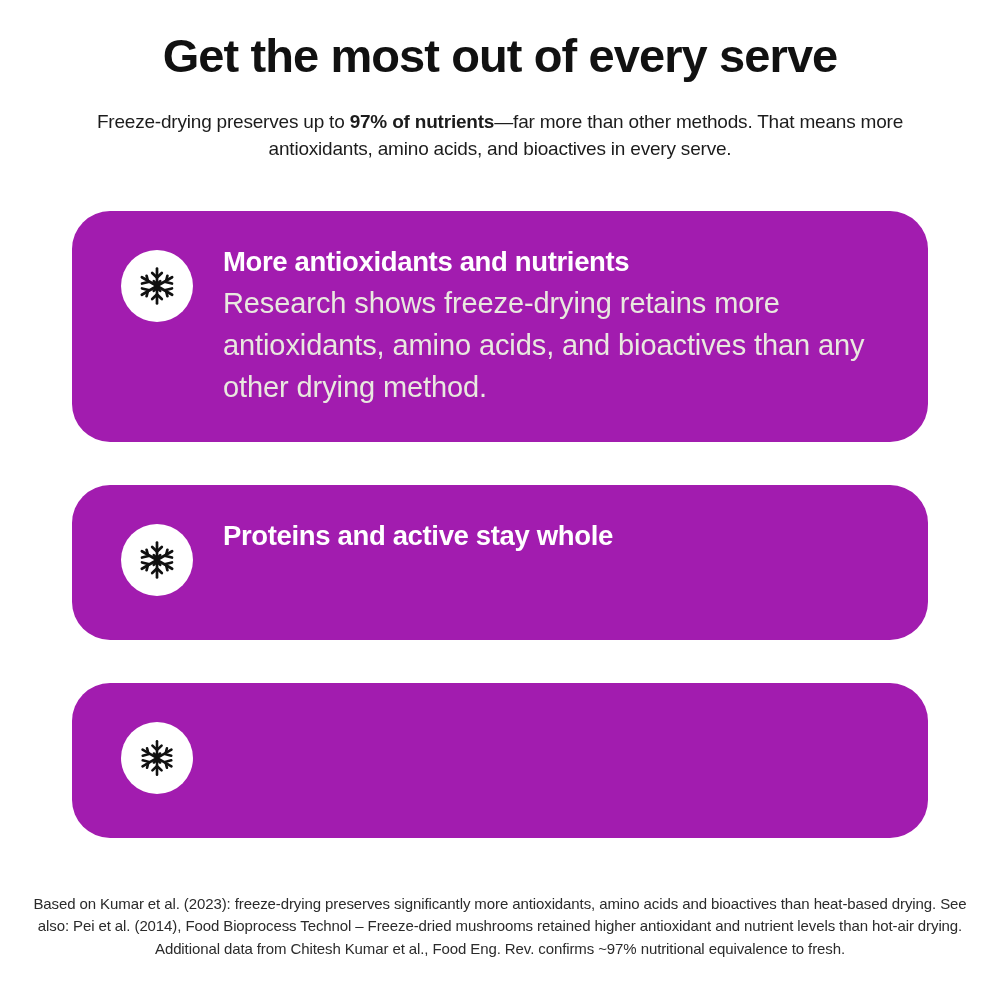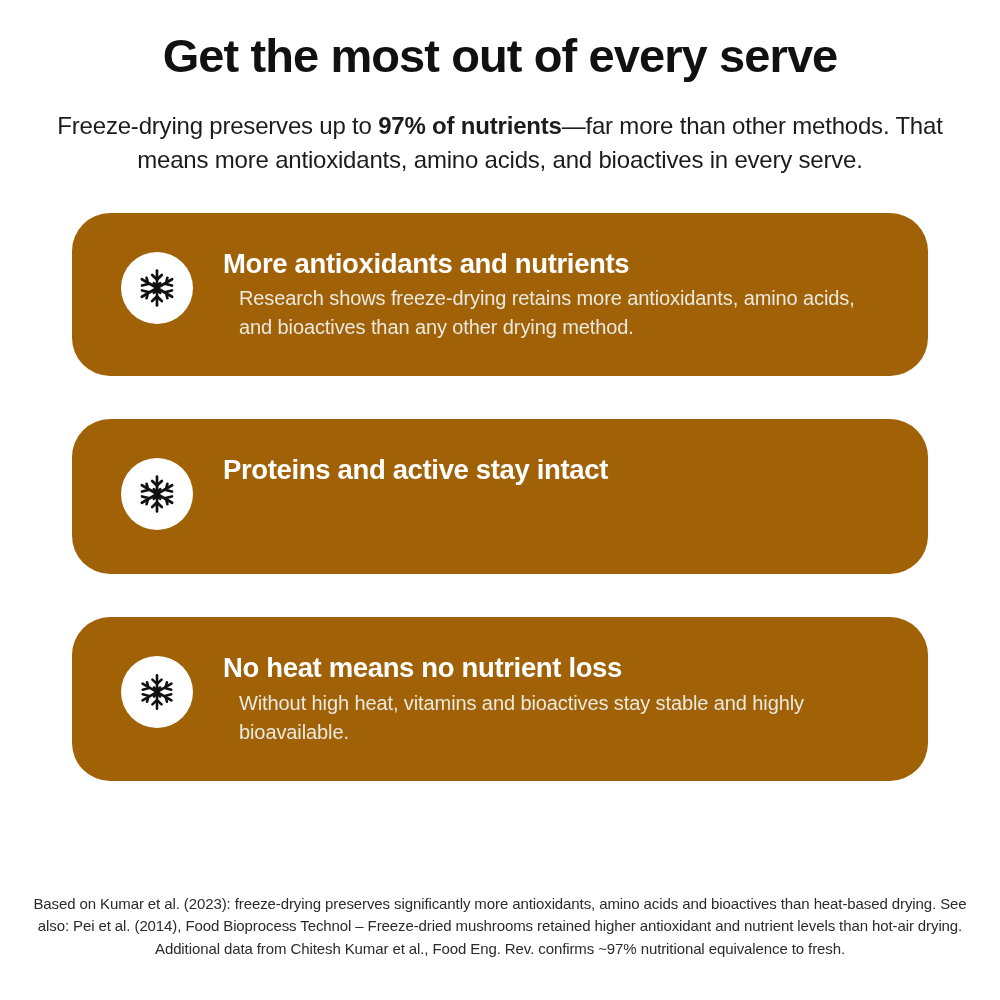--- a/index.html
+++ b/index.html
@@ -36,22 +36,22 @@
     line-height: 1.12;
     color: #111111;
   }
 
   .intro-block {
     padding: 0 20px;
     text-align: center;
   }
 
   .intro-para {
-    margin: 0;
-    font-size: 24px;
+    margin: 12px;
+    font-size: 19px;
     line-height: 1.42;
     color: #1c1c1c;
     letter-spacing: -0.2px;
   }
   .intro-para.first {
     margin-top: 26px;
     padding: 0 28px;
   }
   .intro-para.second {
     margin-top: 38px;
@@ -64,21 +64,21 @@
   
   .cards {
     margin-top: 36px;
     padding: 0 72px;
     display: flex;
     flex-direction: column;
     gap: 43px;
   }
 
   .card {
-    background: #a16207;
+    background: #a21caf;
     border-radius: 38px;
     display: flex;
     align-items: flex-start;
     padding: 34px 40px 34px 49px;
     box-sizing: border-box;
     min-height: 155px;
   }
 
   .card-icon-wrap {
     flex: 0 0 auto;
@@ -103,22 +103,22 @@
   .card-title {
     margin: 0;
     font-size: 27.5px;
     font-weight: 700;
     color: #ffffff;
     letter-spacing: -0.35px;
     line-height: 1.18;
   }
 
   .card-desc {
-    margin: 4px 0 0 16px;
-    font-size: 20px;
+    margin: 4px 0 0 0;
+    font-size: 29px;
     line-height: 1.45;
     color: #e9e9df;
     letter-spacing: -0.1px;
     max-width: 670px;
   }
 
   
   .footnote {
     margin-top: auto;
     padding: 0 18px 24px 18px;
@@ -178,21 +178,21 @@
             <polyline points="6.9,21.2 13.9,19.4 12.1,12.3"></polyline>
             <polyline points="41.1,26.8 34.1,28.6 35.9,35.7"></polyline>
             <polyline points="12.1,35.7 13.9,28.6 6.9,26.8"></polyline>
             <polyline points="35.9,12.3 34.1,19.4 41.1,21.2"></polyline>
             <polyline points="20.3,18.6 24,22.1 27.7,18.6"></polyline>
             <polyline points="20.3,29.4 24,25.9 27.7,29.4"></polyline>
           </g>
         </svg>
       </span>
       <div class="card-text">
-        <h2 class="card-title">Proteins and active stay intact</h2>
+        <h2 class="card-title">Proteins and active stay whole</h2>
       </div>
     </div>
 
     <div class="card">
       <span class="card-icon-wrap">
         <svg width="40" height="40" viewBox="0 0 48 48" aria-hidden="true">
           <g stroke="#111111" stroke-width="3.1" stroke-linecap="round" fill="none">
             <line x1="24" y1="4" x2="24" y2="44"></line>
             <line x1="6.7" y1="14" x2="41.3" y2="34"></line>
             <line x1="6.7" y1="34" x2="41.3" y2="14"></line>
@@ -200,23 +200,19 @@
             <polyline points="18.5,38.8 24,33.6 29.5,38.8"></polyline>
             <polyline points="6.9,21.2 13.9,19.4 12.1,12.3"></polyline>
             <polyline points="41.1,26.8 34.1,28.6 35.9,35.7"></polyline>
             <polyline points="12.1,35.7 13.9,28.6 6.9,26.8"></polyline>
             <polyline points="35.9,12.3 34.1,19.4 41.1,21.2"></polyline>
             <polyline points="20.3,18.6 24,22.1 27.7,18.6"></polyline>
             <polyline points="20.3,29.4 24,25.9 27.7,29.4"></polyline>
           </g>
         </svg>
       </span>
-      <div class="card-text">
-        <h2 class="card-title">No heat means no nutrient loss</h2>
-        <p class="card-desc">Without high heat, vitamins and bioactives stay stable and highly bioavailable.</p>
-      </div>
     </div>
 
   </div>
 
   <p class="footnote">Based on Kumar et al. (2023): freeze-drying preserves significantly more antioxidants, amino acids and bioactives than heat-based drying. See also: Pei et al. (2014), Food Bioprocess Technol – Freeze-dried mushrooms retained higher antioxidant and nutrient levels than hot-air drying. Additional data from Chitesh Kumar et al., Food Eng. Rev. confirms ~97% nutritional equivalence to fresh.</p>
 
 </div>
 
 </body></html>

